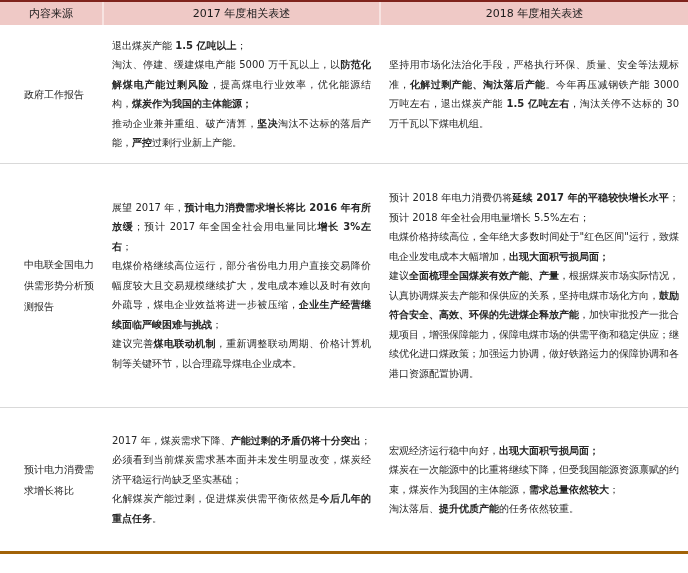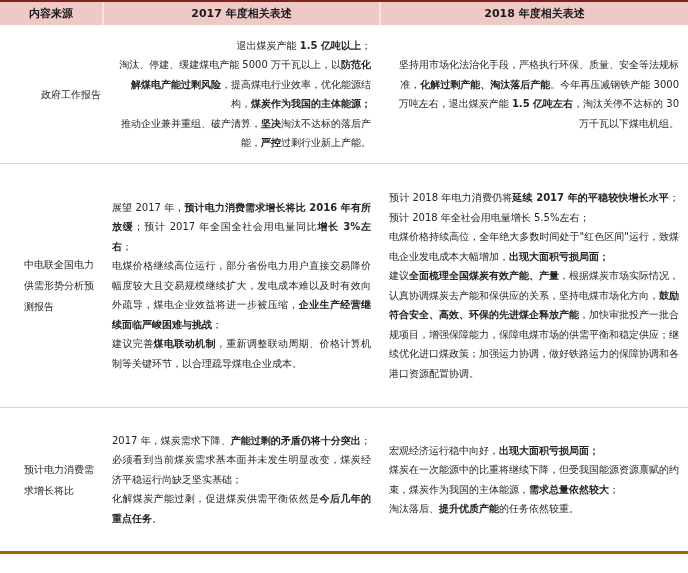--- a/index.html
+++ b/index.html
@@ -26,21 +26,21 @@
     border-collapse: collapse;
     table-layout: fixed;
   }
   col.c-src  { width: 103px; }
   col.c-2017 { width: 277px; }
   col.c-2018 { width: 308px; }
   thead th {
     background: #efc9c6;
     height: 23px;
     font-size: 11px;
-    font-weight: bold;
+    font-weight: normal;
     color: #1a1a1a;
     text-align: center;
     vertical-align: middle;
     padding: 0 5px;
     border-right: 2px solid #f7e3e1;
   }
   thead th:last-child { border-right: none; margin-left: 12px; }
   tbody td {
     vertical-align: middle;
     font-size: 10px;
@@ -50,21 +50,21 @@
     border-bottom: 1px solid #d9d9d9;
     overflow: hidden;
   }
   tbody tr:last-child td { border-bottom: 3px solid #a16207; }
   td.src {
     padding-left: 24px;
     padding-right: 2px;
     text-align: left;
     line-height: 21px;
   }
-  tr.r1 td { height: 130px; text-align: right; }
+  tr.r1 td { height: 130px; }
   tr.r2 td { height: 235px; }
   tr.r3 td { height: 135px; }
   p.para { margin: 0; }
   span.b { font-weight: bold; }
 </style>
 </head>
 <body>
 
 <div class="page">
   <div class="title-rule"></div>

